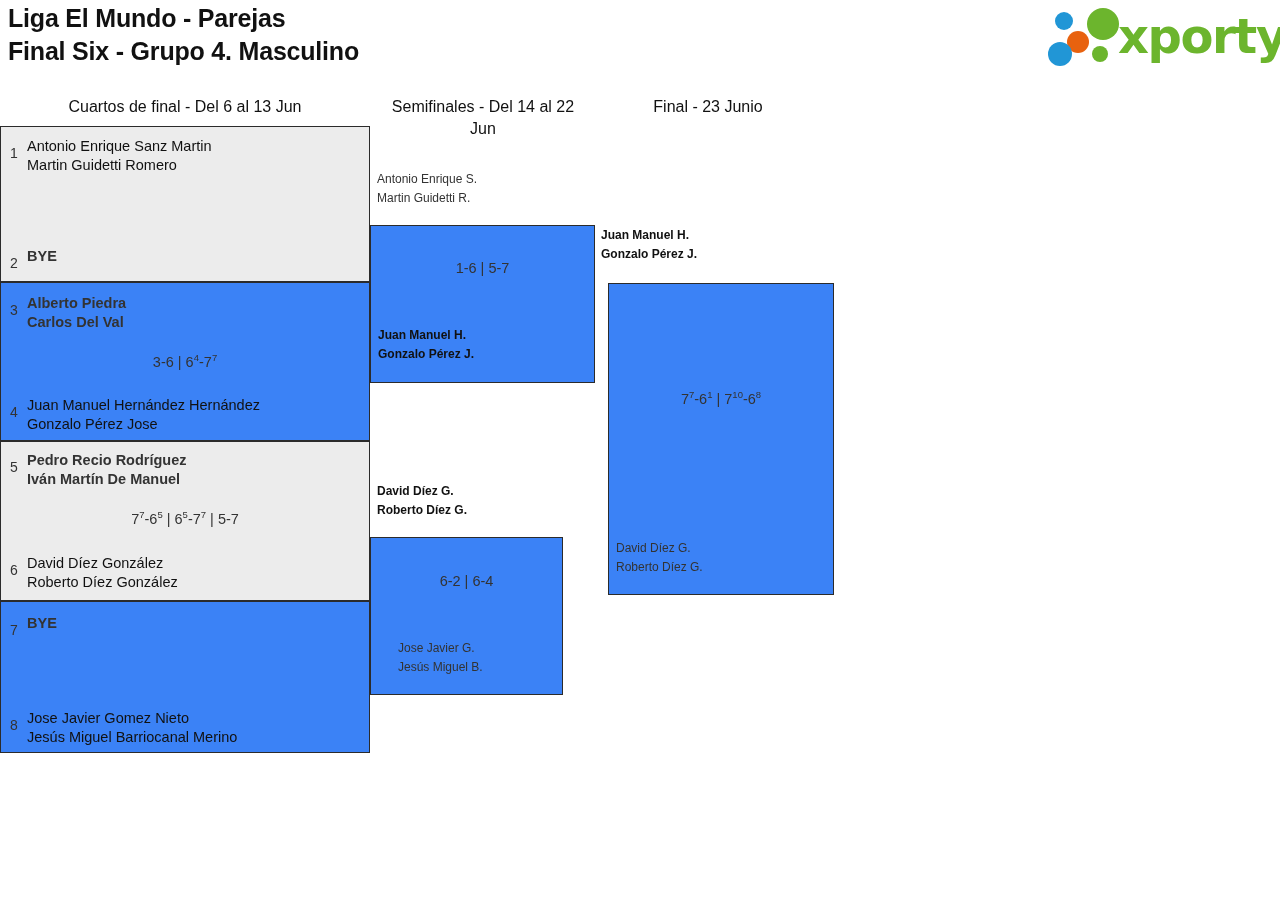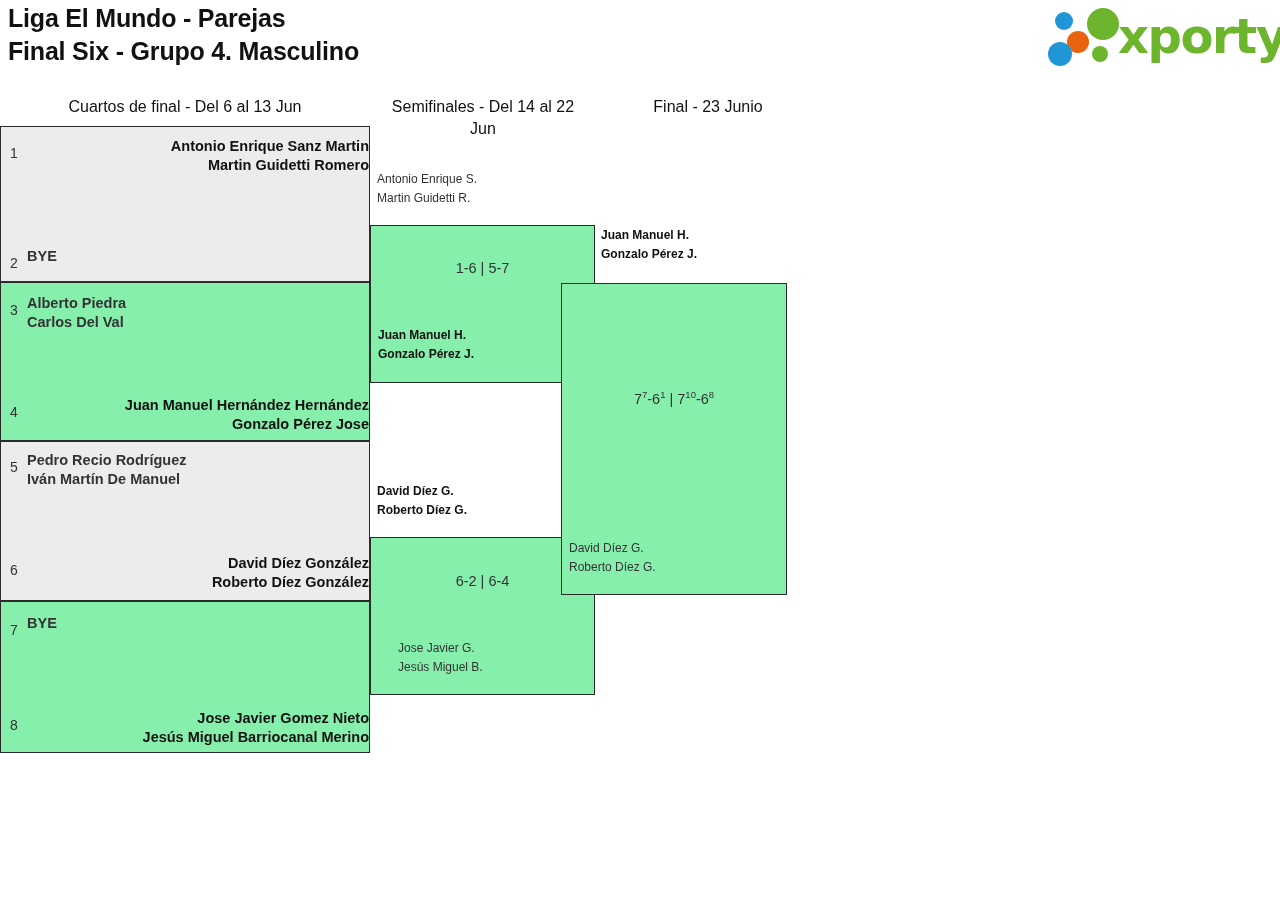--- a/index.html
+++ b/index.html
@@ -60,21 +60,21 @@
   }
   .rh-qf  { left: 0px;   top: 96px; width: 370px; }
   .rh-sf  { left: 388px; top: 96px; width: 190px; }
   .rh-f   { left: 596px; top: 96px; width: 224px; }
 
   
   .match {
     position: absolute;
     box-sizing: border-box;
     border: 1px solid #2b2b2b;
-    background: #86efac;
+    background: #3b82f6;
   }
   .match.shaded { background: #ececec; }
 
   .slot {
     position: absolute;
     left: 0;
     right: 0;
     display: flex;
     align-items: flex-start;
   }
@@ -89,21 +89,21 @@
   }
   .names {
     flex: 1 1 auto;
     font-size: 14.5px;
     line-height: 18.5px;
     color: #333333;
     white-space: pre-line;
     padding-top: 1px;
     font-weight: bold;
   }
-  .names.winner { font-weight: 700; color: #111111; text-align: right; }
+  .names.winner { font-weight: 400; color: #111111; }
 
   .score {
     position: absolute;
     left: 0;
     right: 0;
     text-align: center;
     font-size: 14.5px;
     line-height: 19px;
     color: #333333;
   }
@@ -152,33 +152,35 @@
     <div class="names">BYE</div>
   </div>
 </div>
 
 <div class="match" style="left:0px; top:282px; width:370px; height:159px;">
   <div class="slot" style="top:10px;">
     <div class="seed">3</div>
     <div class="names">Alberto Piedra
 Carlos Del Val</div>
   </div>
+  <div class="score" style="top:70px;">3-6 | 6<sup>4</sup>-7<sup>7</sup></div>
   <div class="slot" style="top:112px;">
     <div class="seed">4</div>
     <div class="names winner">Juan Manuel Hernández Hernández
 Gonzalo Pérez Jose</div>
   </div>
 </div>
 
 <div class="match shaded" style="left:0px; top:441px; width:370px; height:160px;">
   <div class="slot" style="top:8px;">
     <div class="seed">5</div>
     <div class="names">Pedro Recio Rodríguez
 Iván Martín De Manuel</div>
   </div>
+  <div class="score" style="top:68px;">7<sup>7</sup>-6<sup>5</sup> | 6<sup>5</sup>-7<sup>7</sup> | 5-7</div>
   <div class="slot" style="top:111px;">
     <div class="seed">6</div>
     <div class="names winner">David Díez González
 Roberto Díez González</div>
   </div>
 </div>
 
 <div class="match" style="left:0px; top:601px; width:370px; height:152px;">
   <div class="slot" style="top:11px;">
     <div class="seed">7</div>
@@ -197,26 +199,26 @@
 
 <div class="match" style="left:370px; top:225px; width:225px; height:158px;">
   <div class="score" style="top:33px;">1-6 | 5-7</div>
   <div class="sf-name winner" style="left:7px; top:100px;">Juan Manuel H.
 Gonzalo Pérez J.</div>
 </div>
 
 <div class="sf-name winner" style="left:377px; top:482px;">David Díez G.
 Roberto Díez G.</div>
 
-<div class="match" style="left:370px; top:537px; width:225px; height:158px;">
+<div class="match" style="left:370px; top:537px; width:193px; height:158px;">
   <div class="score" style="top:34px;">6-2 | 6-4</div>
   <div class="sf-name" style="left:7px; top:101px;margin-left:20px;">Jose Javier G.
 Jesús Miguel B.</div>
 </div>
 
 <div class="f-name winner" style="left:601px; top:226px;">Juan Manuel H.
 Gonzalo Pérez J.</div>
 
-<div class="match" style="left:561px; top:283px; width:226px; height:312px;">
+<div class="match" style="left:608px; top:283px; width:226px; height:312px;">
   <div class="score" style="top:106px;">7<sup>7</sup>-6<sup>1</sup> | 7<sup>10</sup>-6<sup>8</sup></div>
   <div class="f-name" style="left:7px; top:255px;">David Díez G.
 Roberto Díez G.</div>
 </div>
 
 </body></html>

